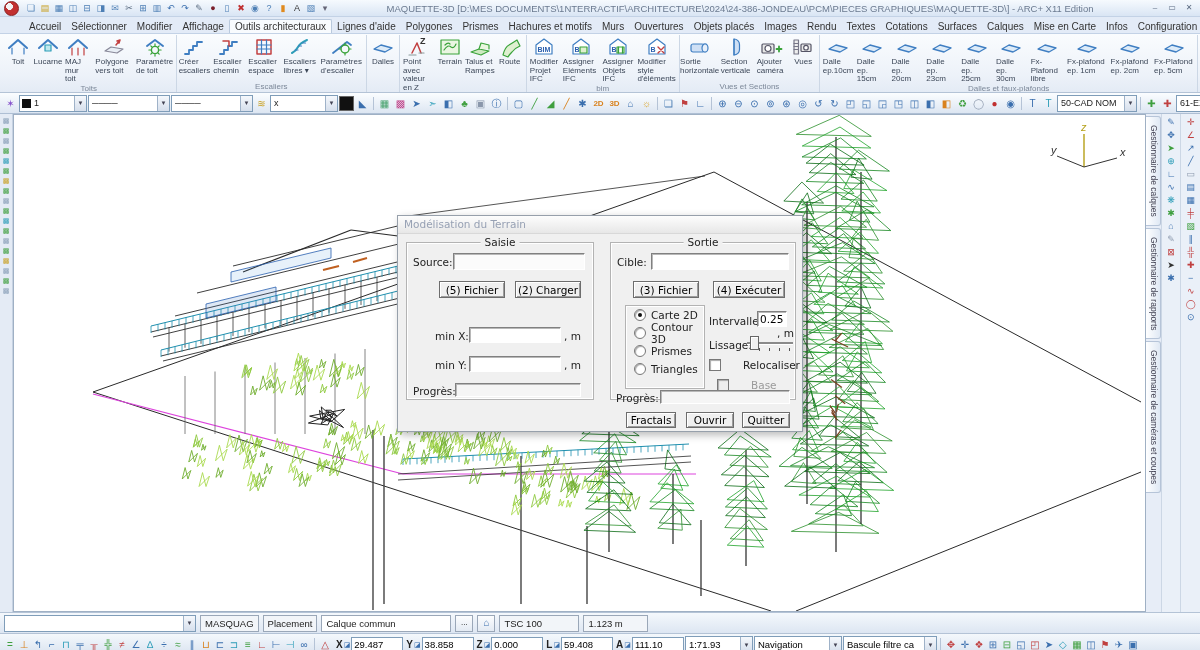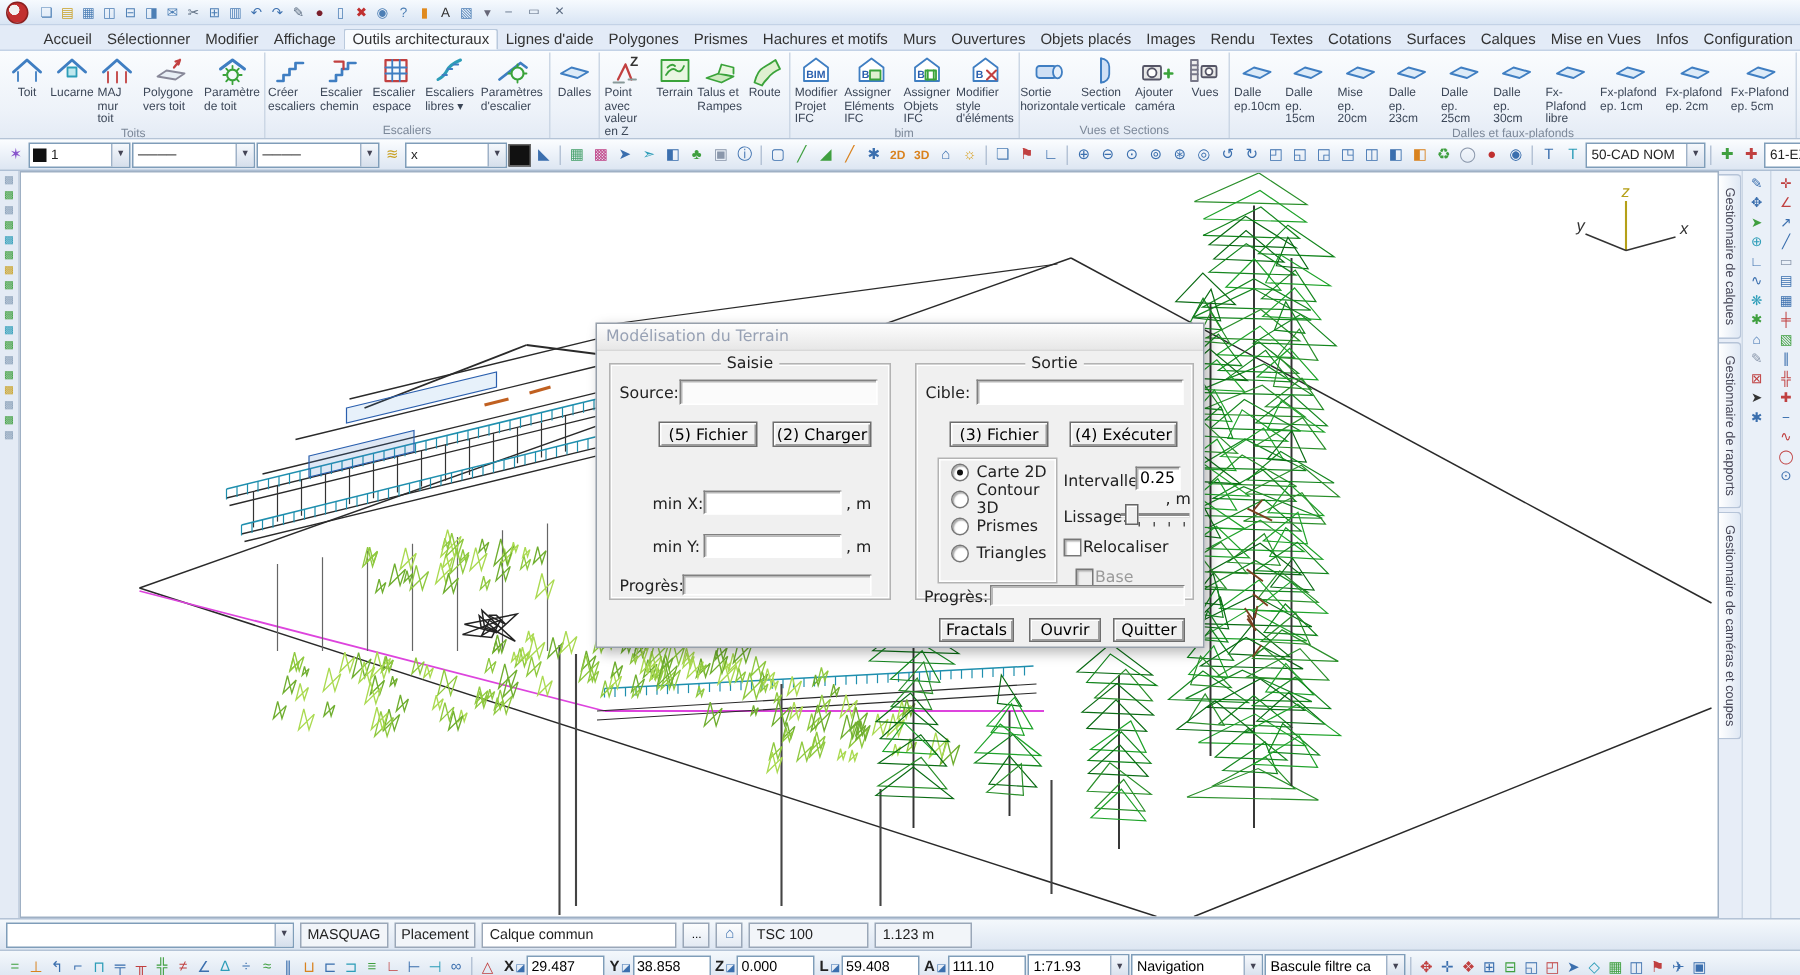--- a/index.html
+++ b/index.html
@@ -52,21 +52,21 @@
   .gb-legend{position:absolute;top:-7px;left:50%;transform:translateX(-50%);background:#f0f0f0;padding:0 4px;font-size:10.5px;white-space:nowrap;}
   .lbl{position:absolute;white-space:nowrap;}
   .sunken{position:absolute;background:#fff;border-top:1px solid #808080;border-left:1px solid #808080;border-bottom:1px solid #fff;border-right:1px solid #fff;box-shadow:inset 1px 1px 0 #b8b8b8;}
   .sunken input{width:100%;height:100%;border:none;outline:none;background:transparent;font:inherit;padding:0 2px;box-sizing:border-box;}
   .trough{background:#f5f5f5;}
   .win-btn{position:absolute;background:#f0f0f0;border:1px solid #6d6d6d;box-shadow:inset 1px 1px 0 #ffffff,inset -1px -1px 0 #9c9c9c;font-family:inherit;font-size:10.5px;text-align:center;padding:0;cursor:default;}
   .radio-frame{position:absolute;border:1px solid #b3b3b3;box-shadow:inset 0 0 0 1px #fff;background:#f0f0f0;}
   .radio-row{position:relative;display:flex;align-items:center;gap:5px;height:18px;padding-left:8px;}
   .radio{width:10px;height:10px;border-radius:50%;background:#fff;border:1px solid #777;box-shadow:inset 1px 1px 1px #aaa;position:relative;flex:0 0 auto;}
   .radio.sel::after{content:'';position:absolute;left:2.5px;top:2.5px;width:4px;height:4px;border-radius:50%;background:#111;}
-  .chk{position:absolute;display:flex;align-items:center;gap:1px;}
+  .chk{position:absolute;display:flex;align-items:center;gap:22px;}
   .chk .box{width:10px;height:10px;background:#fff;border:1px solid #777;box-shadow:inset 1px 1px 1px #aaa;}
   .chk.disabled{color:#9a9a9a;}
   .chk.disabled .box{background:#eee;}
   .slider{position:absolute;width:46px;height:16px;}
   .slider .track{position:absolute;left:0;right:0;top:7px;height:2px;background:#8a8a8a;border-bottom:1px solid #fff;}
   .slider .thumb{position:absolute;left:3px;top:1px;width:7px;height:12px;background:#f0f0f0;border:1px solid #666;box-shadow:inset 1px 1px 0 #fff;}
   .slider .tick{position:absolute;bottom:0;width:1px;height:3px;background:#555;}
   
   .cmdbar{height:20px;background:linear-gradient(#f4f8fc,#dde6f2);border-top:1px solid #b4c3d6;display:flex;align-items:center;padding:0 4px;gap:4px;}
   .cmd-combo{width:190px;height:15px;background:#fff;border:1px solid #7f9db9;display:flex;}
@@ -107,20 +107,21 @@
       <span class="ic" style="color: rgb(122, 31, 43);">●</span>
       <span class="ic" style="color: rgb(77, 127, 181);">▯</span>
       <span class="ic" style="color: rgb(192, 48, 48);">✖</span>
       <span class="ic" style="color: rgb(77, 127, 181);">◉</span>
       <span class="ic" style="color: rgb(77, 127, 181);">?</span>
       <span class="ic" style="color: rgb(224, 138, 30);">▮</span>
       <span class="ic" style="color: rgb(51, 51, 51);">A</span>
       <span class="ic" style="color: rgb(77, 127, 181);">▧</span>
       <span class="ic" style="color: rgb(102, 102, 119);">▾</span>
     </div>
+  <div class="title-text">MAQUETTE-3D [D:\MES DOCUMENTS\1NTERRACTIF\ARCHITECTURE\2024\24-386-JONDEAU\PCM\PIECES GRAPHIQUES\MAQUETTE-3D\] - ARC+ X11 Edition</div>
   <div class="win-controls">
     <span>–</span>
     <span>▭</span>
     <span>✕</span>
   </div>
 </div>
 
 <div class="menubar" id="menubar">
 
 <span class="menu-tab">Accueil</span>
@@ -134,21 +135,21 @@
     <span class="menu-tab">Hachures et motifs</span>
     <span class="menu-tab">Murs</span>
     <span class="menu-tab">Ouvertures</span>
     <span class="menu-tab">Objets placés</span>
     <span class="menu-tab">Images</span>
     <span class="menu-tab">Rendu</span>
     <span class="menu-tab">Textes</span>
     <span class="menu-tab">Cotations</span>
     <span class="menu-tab">Surfaces</span>
     <span class="menu-tab">Calques</span>
-    <span class="menu-tab">Mise en Vues</span>
+    <span class="menu-tab">Mise en Carte</span>
     <span class="menu-tab">Infos</span>
     <span class="menu-tab">Configuration</span>
   </div>
 
 <div class="ribbon" id="ribbon">
     <div class="rgroup">
       <div class="rgroup-items">
         <div class="rbtn">
           <span class="ric"><svg viewBox="0 0 24 22" width="24" height="22" fill="none" stroke-width="1.2" stroke-linecap="round" stroke-linejoin="round">
               <path d="M3 12 L12 4 L21 12" stroke="#3f7ec2" stroke-width="2"></path>
@@ -356,21 +357,21 @@
         <div class="rbtn">
           <span class="ric"><svg viewBox="0 0 24 22" width="24" height="22" fill="none" stroke-width="1.2" stroke-linecap="round" stroke-linejoin="round">
               <path d="M3 13 l7 -4 l11 3 l-7 4 z" stroke="#3f7ec2" fill="#ddebf8" stroke-width="1.3"></path>
             </svg></span>
           <span class="rlabel">Dalle ep. 15cm</span>
         </div>
         <div class="rbtn">
           <span class="ric"><svg viewBox="0 0 24 22" width="24" height="22" fill="none" stroke-width="1.2" stroke-linecap="round" stroke-linejoin="round">
               <path d="M3 13 l7 -4 l11 3 l-7 4 z" stroke="#3f7ec2" fill="#ddebf8" stroke-width="1.3"></path>
             </svg></span>
-          <span class="rlabel">Mise ep. 20cm</span>
+          <span class="rlabel">Dalle ep. 20cm</span>
         </div>
         <div class="rbtn">
           <span class="ric"><svg viewBox="0 0 24 22" width="24" height="22" fill="none" stroke-width="1.2" stroke-linecap="round" stroke-linejoin="round">
               <path d="M3 13 l7 -4 l11 3 l-7 4 z" stroke="#3f7ec2" fill="#ddebf8" stroke-width="1.3"></path>
             </svg></span>
           <span class="rlabel">Dalle ep. 23cm</span>
         </div>
         <div class="rbtn">
           <span class="ric"><svg viewBox="0 0 24 22" width="24" height="22" fill="none" stroke-width="1.2" stroke-linecap="round" stroke-linejoin="round">
               <path d="M3 13 l7 -4 l11 3 l-7 4 z" stroke="#3f7ec2" fill="#ddebf8" stroke-width="1.3"></path>

